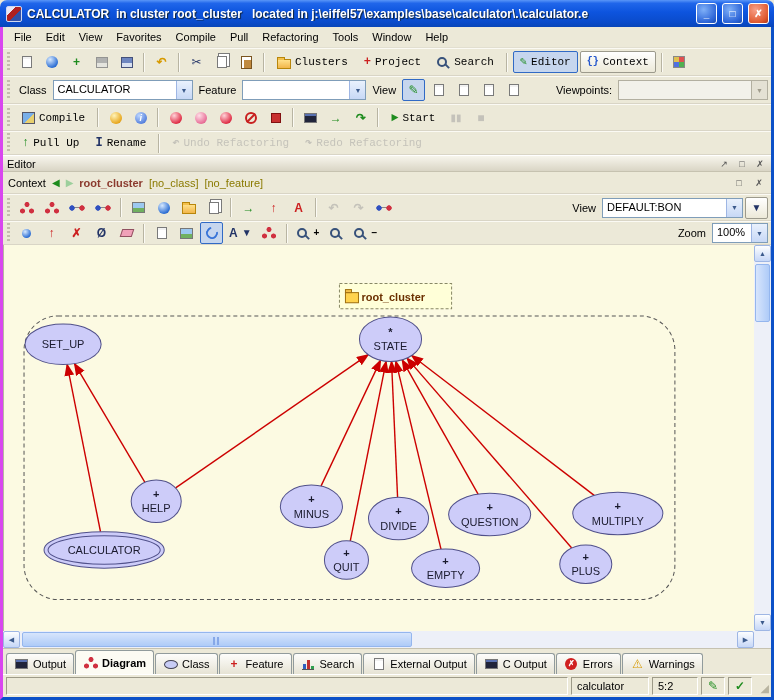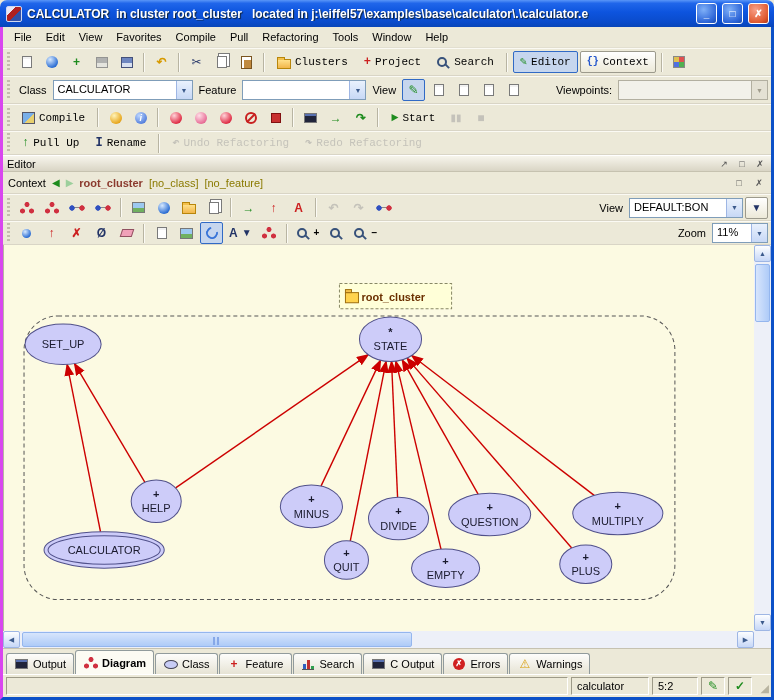--- a/index.html
+++ b/index.html
@@ -380,21 +380,21 @@
           <span class="glyph gray bold">↶</span>
         </span>
       <span class="tbtn disabled">
           <span class="glyph gray bold">↷</span>
         </span>
       <span class="tbtn">
           <span class="mini-link"></span>
         </span>
       <span class="spacer"></span>
       <span class="lbl">View</span>
-      <span class="combo" style="width:114px">
+      <span class="combo" style="width:141px">
         <span class="combo-txt">DEFAULT:BON</span>
         <span class="combo-btn">▼</span>
       </span>
       <span class="tbtn framed">
           <span class="glyph sm navy">▼</span>
         </span>
     </div>
 
     <div class="toolbar dtb2">
       <span class="grip"></span>
@@ -438,21 +438,21 @@
       <span class="tbtn">
           <span class="mag"></span>
         </span>
       <span class="tbtn">
           <span class="mag"></span>
           <span class="glyph sm bold">−</span>
         </span>
       <span class="spacer"></span>
       <span class="lbl">Zoom</span>
       <span class="combo" style="width:56px">
-        <span class="combo-txt">11%</span>
+        <span class="combo-txt">100%</span>
         <span class="combo-btn">▼</span>
       </span>
     </div>
 
     <div class="diagram-area">
       <div class="canvas" id="diagram-canvas" style="background: rgb(252, 250, 226);">
         <svg id="diagram-svg" viewBox="0 0 749 381" preserveAspectRatio="none">
           <defs>
             <marker id="arrow" markerWidth="9" markerHeight="8" refX="8" refY="3.5" orient="auto">
               <path d="M0,0 L9,3.5 L0,7 z" fill="#CC0000"></path>
@@ -573,20 +573,26 @@
         <span>Feature</span>
       </span>
       <span class="tab">
         <span class="tico">
             <span class="mini-bars"></span>
           </span>
         <span>Search</span>
       </span>
       <span class="tab">
         <span class="tico">
+            <span class="mini-doc"></span>
+          </span>
+        <span>External Output</span>
+      </span>
+      <span class="tab">
+        <span class="tico">
             <span class="mini-console"></span>
           </span>
         <span>C Output</span>
       </span>
       <span class="tab">
         <span class="tico">
             <span class="mini-errc">✗</span>
           </span>
         <span>Errors</span>
       </span>

